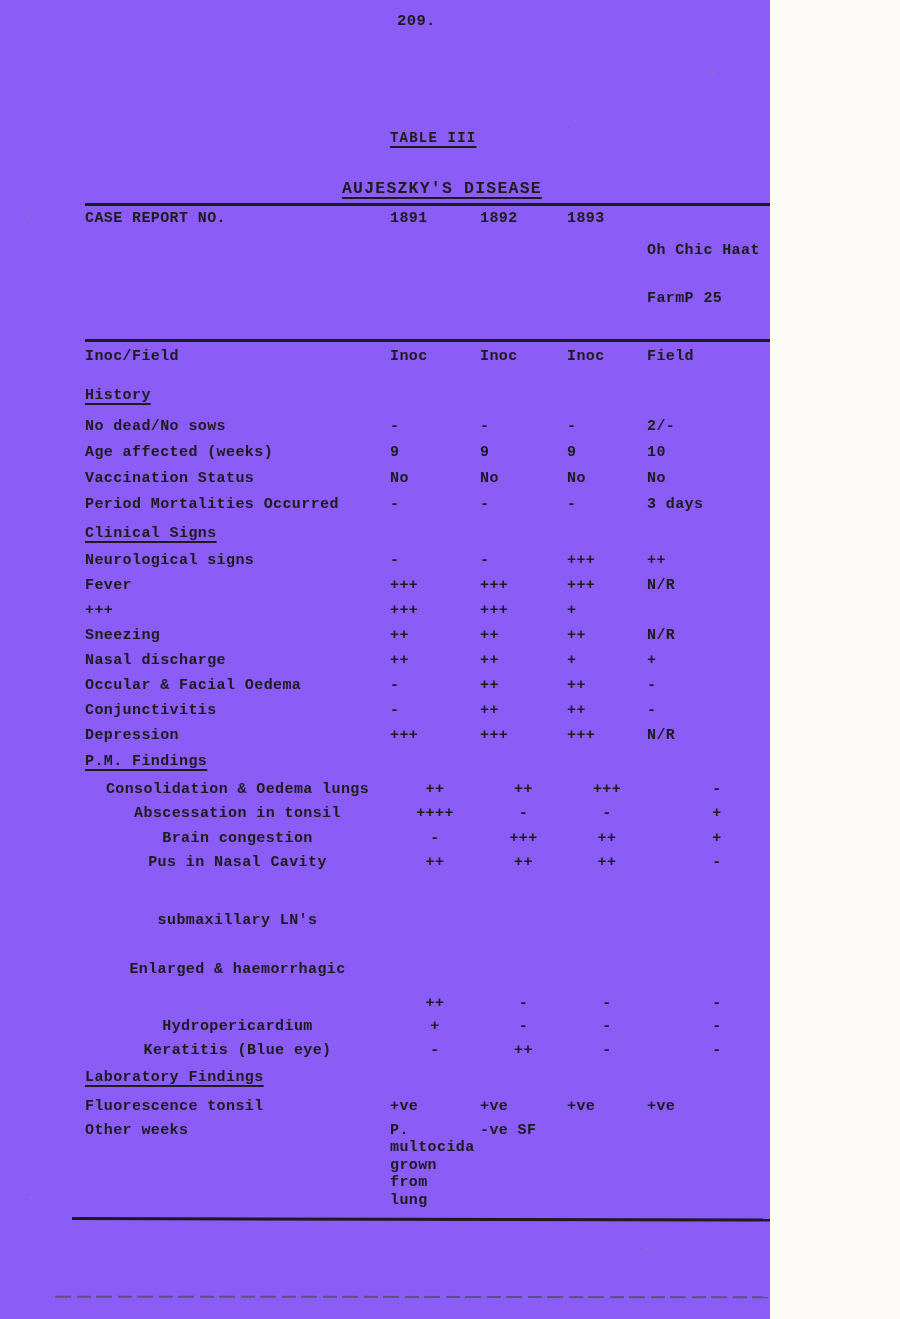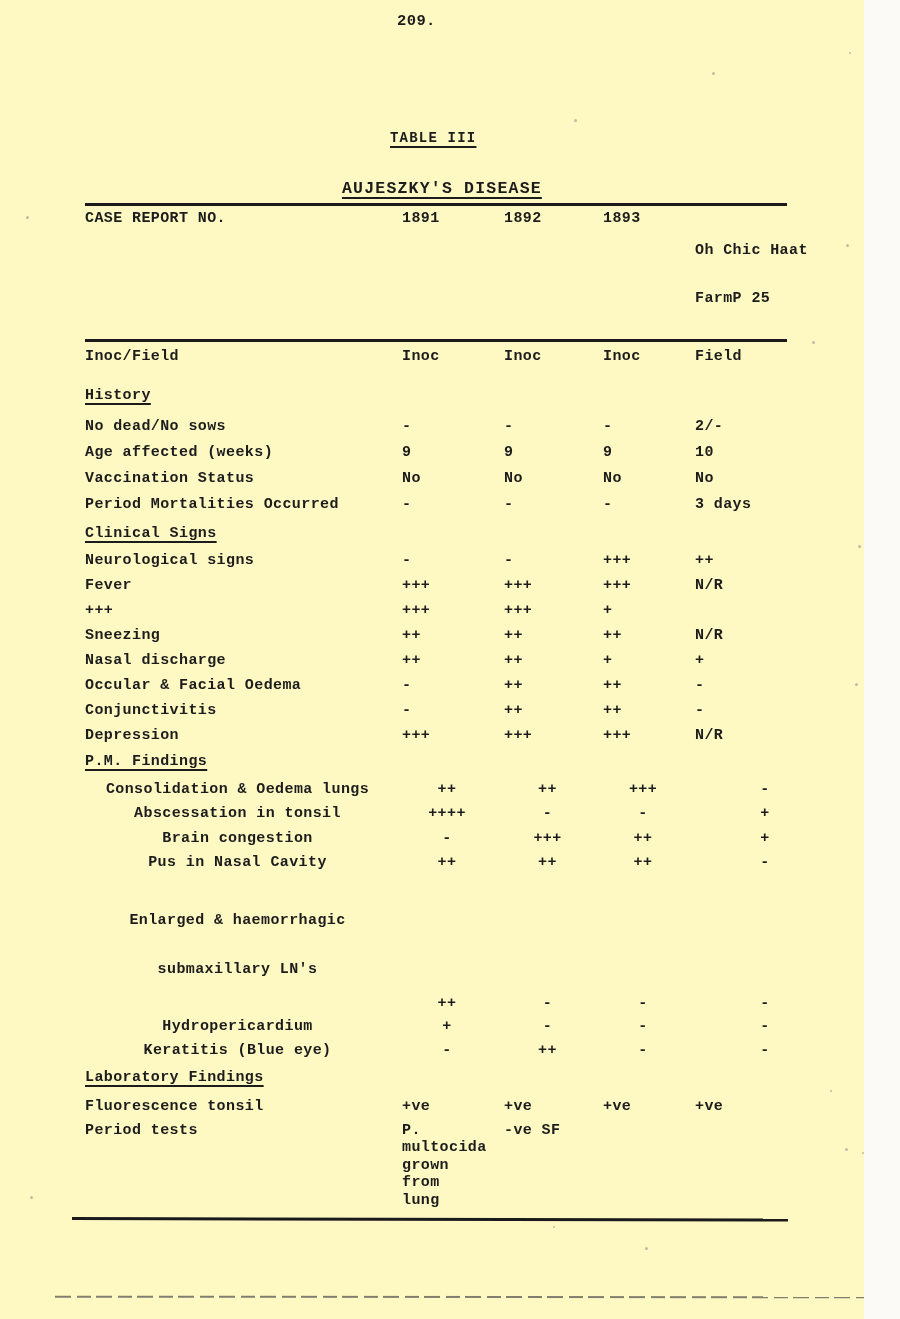--- a/index.html
+++ b/index.html
@@ -3,34 +3,34 @@
 <meta charset="utf-8">
 <style>
   * { margin:0; padding:0; box-sizing:border-box; }
   html,body { width:900px; height:1319px; }
   body {
     font-family: "Liberation Mono", "DejaVu Sans Mono", monospace;
     font-weight: 700;
     color: #1c1c1c;
     background: #fbfaf7;
   }
-  .page { position:relative; width:864px; height:1319px; overflow:hidden;
-          background: #fef9c3; font-size:15px; letter-spacing:0.4px; }
+  .page { position:relative; width:770px; height:1319px; overflow:hidden;
+          background: #8b5cf6; font-size:15px; letter-spacing:0.4px; }
 
   .page-number { position:absolute; top:12px; left:397px; font-size:15.5px; }
 
   .title { position:absolute; top:130px; left:390px; font-size:14px; letter-spacing:1.2px;
            text-decoration:underline; text-underline-offset:4px; text-decoration-thickness:1.5px; white-space:pre; }
   .subtitle { position:absolute; top:179px; left:342px; font-size:16.5px; letter-spacing:1.2px;
            text-decoration:underline; text-underline-offset:4px; text-decoration-thickness:1.7px; white-space:pre; }
 
   .tbl { position:absolute; left:85px; top:203px; width:702px; }
   .rule { height:3px; background:#1b1b1b; }
   .rule.thin { height:2.5px; }
-  .grid { display:grid; grid-template-columns:305px 90px 87px 80px 140px;gap:12px; }
+  .grid { display:grid; grid-template-columns:305px 90px 87px 80px 140px; }
   .cell { white-space:pre; }
 
   .hdr { padding-top:5px; min-height:35px; align-items:start; }
   .hdr .cell { line-height:16px; }
   .hdr-line2 { display:flex; width:118px; }
 
   .subhdr { padding-top:6px; height:33px; }
 
   .section-heading { height:26px;
     text-decoration:underline; text-underline-offset:4px; text-decoration-thickness:1.6px;
@@ -219,22 +219,22 @@
       </div>
       <div class="grid row">
         <div class="cell">Pus in Nasal Cavity</div>
         <div class="cell">++</div>
         <div class="cell">++</div>
         <div class="cell">++</div>
         <div class="cell">-</div>
       </div>
       <div class="grid row row-2line">
         <div class="cell label-lines">
+          <div>submaxillary LN's</div>
           <div>Enlarged &amp; haemorrhagic</div>
-          <div>submaxillary LN's</div>
         </div>
         <div class="cell">++</div>
         <div class="cell">-</div>
         <div class="cell">-</div>
         <div class="cell">-</div>
       </div>
       <div class="grid row">
         <div class="cell">Hydropericardium</div>
         <div class="cell">+</div>
         <div class="cell">-</div>
@@ -255,21 +255,21 @@
     </div>
     <div class="sec3">
       <div class="grid row">
         <div class="cell">Fluorescence tonsil</div>
         <div class="cell">+ve</div>
         <div class="cell">+ve</div>
         <div class="cell">+ve</div>
         <div class="cell">+ve</div>
       </div>
       <div class="grid row row-top">
-        <div class="cell">Period tests</div>
+        <div class="cell">Other weeks</div>
         <div class="cell prewrap">P.
 multocida
 grown
 from
 lung</div>
         <div class="cell">-ve SF</div>
         <div class="cell"></div>
         <div class="cell"></div>
       </div>
     </div>

